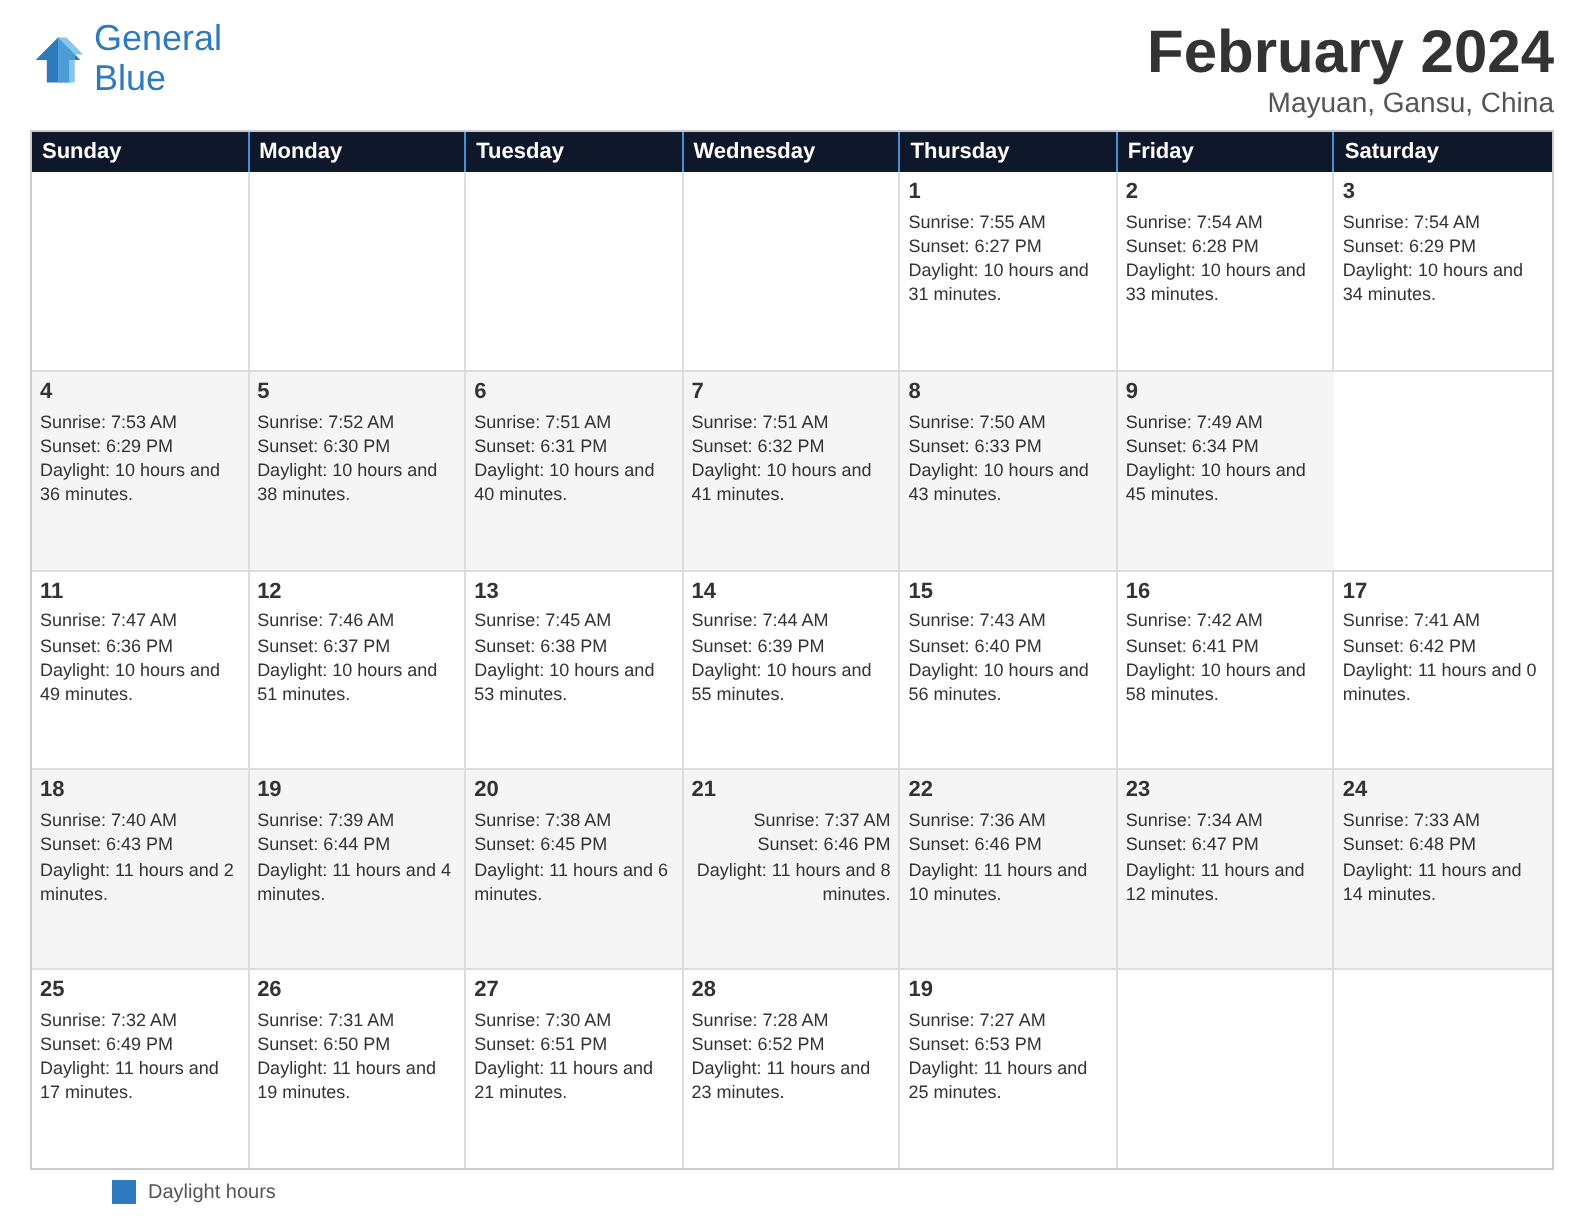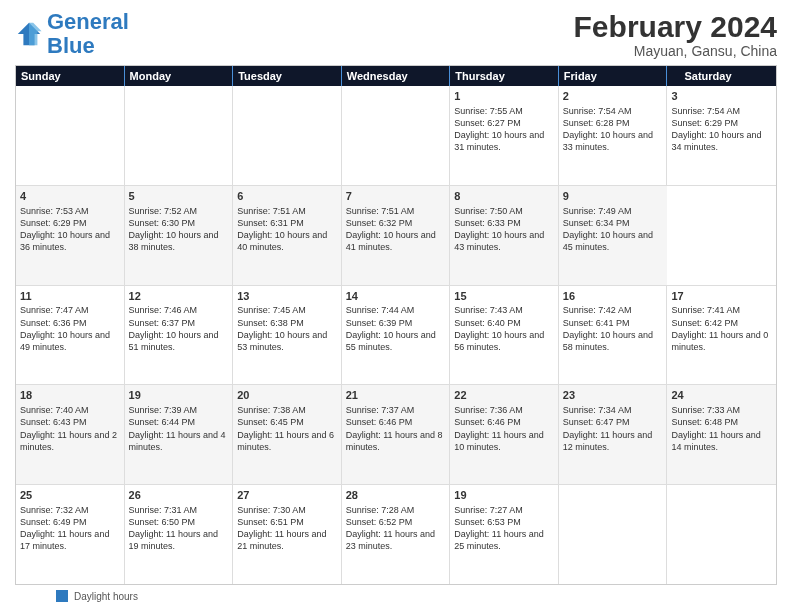--- a/index.html
+++ b/index.html
@@ -22,22 +22,22 @@
       justify-content: space-between;
       align-items: flex-start;
       margin-bottom: 6px;
     }
     .logo {
       display: flex;
       align-items: center;
       gap: 4px;
     }
     .logo-text {
-      font-size: 22px;
-      font-weight: bold;
+      font-size: 18px;
+      font-weight: normal;
       color: #333;
       line-height: 1.1;
     }
     .logo-text span {
       color: #2e7abf;
     }
     .logo-icon {
       width: 28px;
       height: 28px;
     }
@@ -65,21 +65,21 @@
       grid-template-columns: repeat(7, 1fr);
       background: #0f172a;
     }
     .cal-header-cell {
       color: #fff;
       font-size: 11px;
       font-weight: bold;
       padding: 4px 5px;
       border-right: 1px solid #4a90d9;
     }
-    .cal-header-cell:last-child { border-right: none; margin-left: 12px; }
+    .cal-header-cell:last-child { border-right: none; }
     .cal-body {
       flex: 1;
       display: flex;
       flex-direction: column;
     }
     .cal-row {
       display: grid;
       grid-template-columns: repeat(7, 1fr);
       flex: 1;
       border-top: 1px solid #ddd;
@@ -277,21 +277,21 @@
 Daylight: 11 hours and 4 minutes.</div>
           </div>
           <div class="cal-cell alt-row">
             <div class="day-number">20</div>
             <div class="cell-info" style="white-space: pre-line;">Sunrise: 7:38 AM
 Sunset: 6:45 PM
 Daylight: 11 hours and 6 minutes.</div>
           </div>
           <div class="cal-cell alt-row">
             <div class="day-number">21</div>
-            <div class="cell-info" style="white-space: pre-line;">Sunrise: 7:37 AM
+            <div class="cell-info" style="white-space: pre-line; text-align: right;">Sunrise: 7:37 AM
 Sunset: 6:46 PM
 Daylight: 11 hours and 8 minutes.</div>
           </div>
           <div class="cal-cell alt-row">
             <div class="day-number">22</div>
             <div class="cell-info" style="white-space: pre-line;">Sunrise: 7:36 AM
 Sunset: 6:46 PM
 Daylight: 11 hours and 10 minutes.</div>
           </div>
           <div class="cal-cell alt-row">

